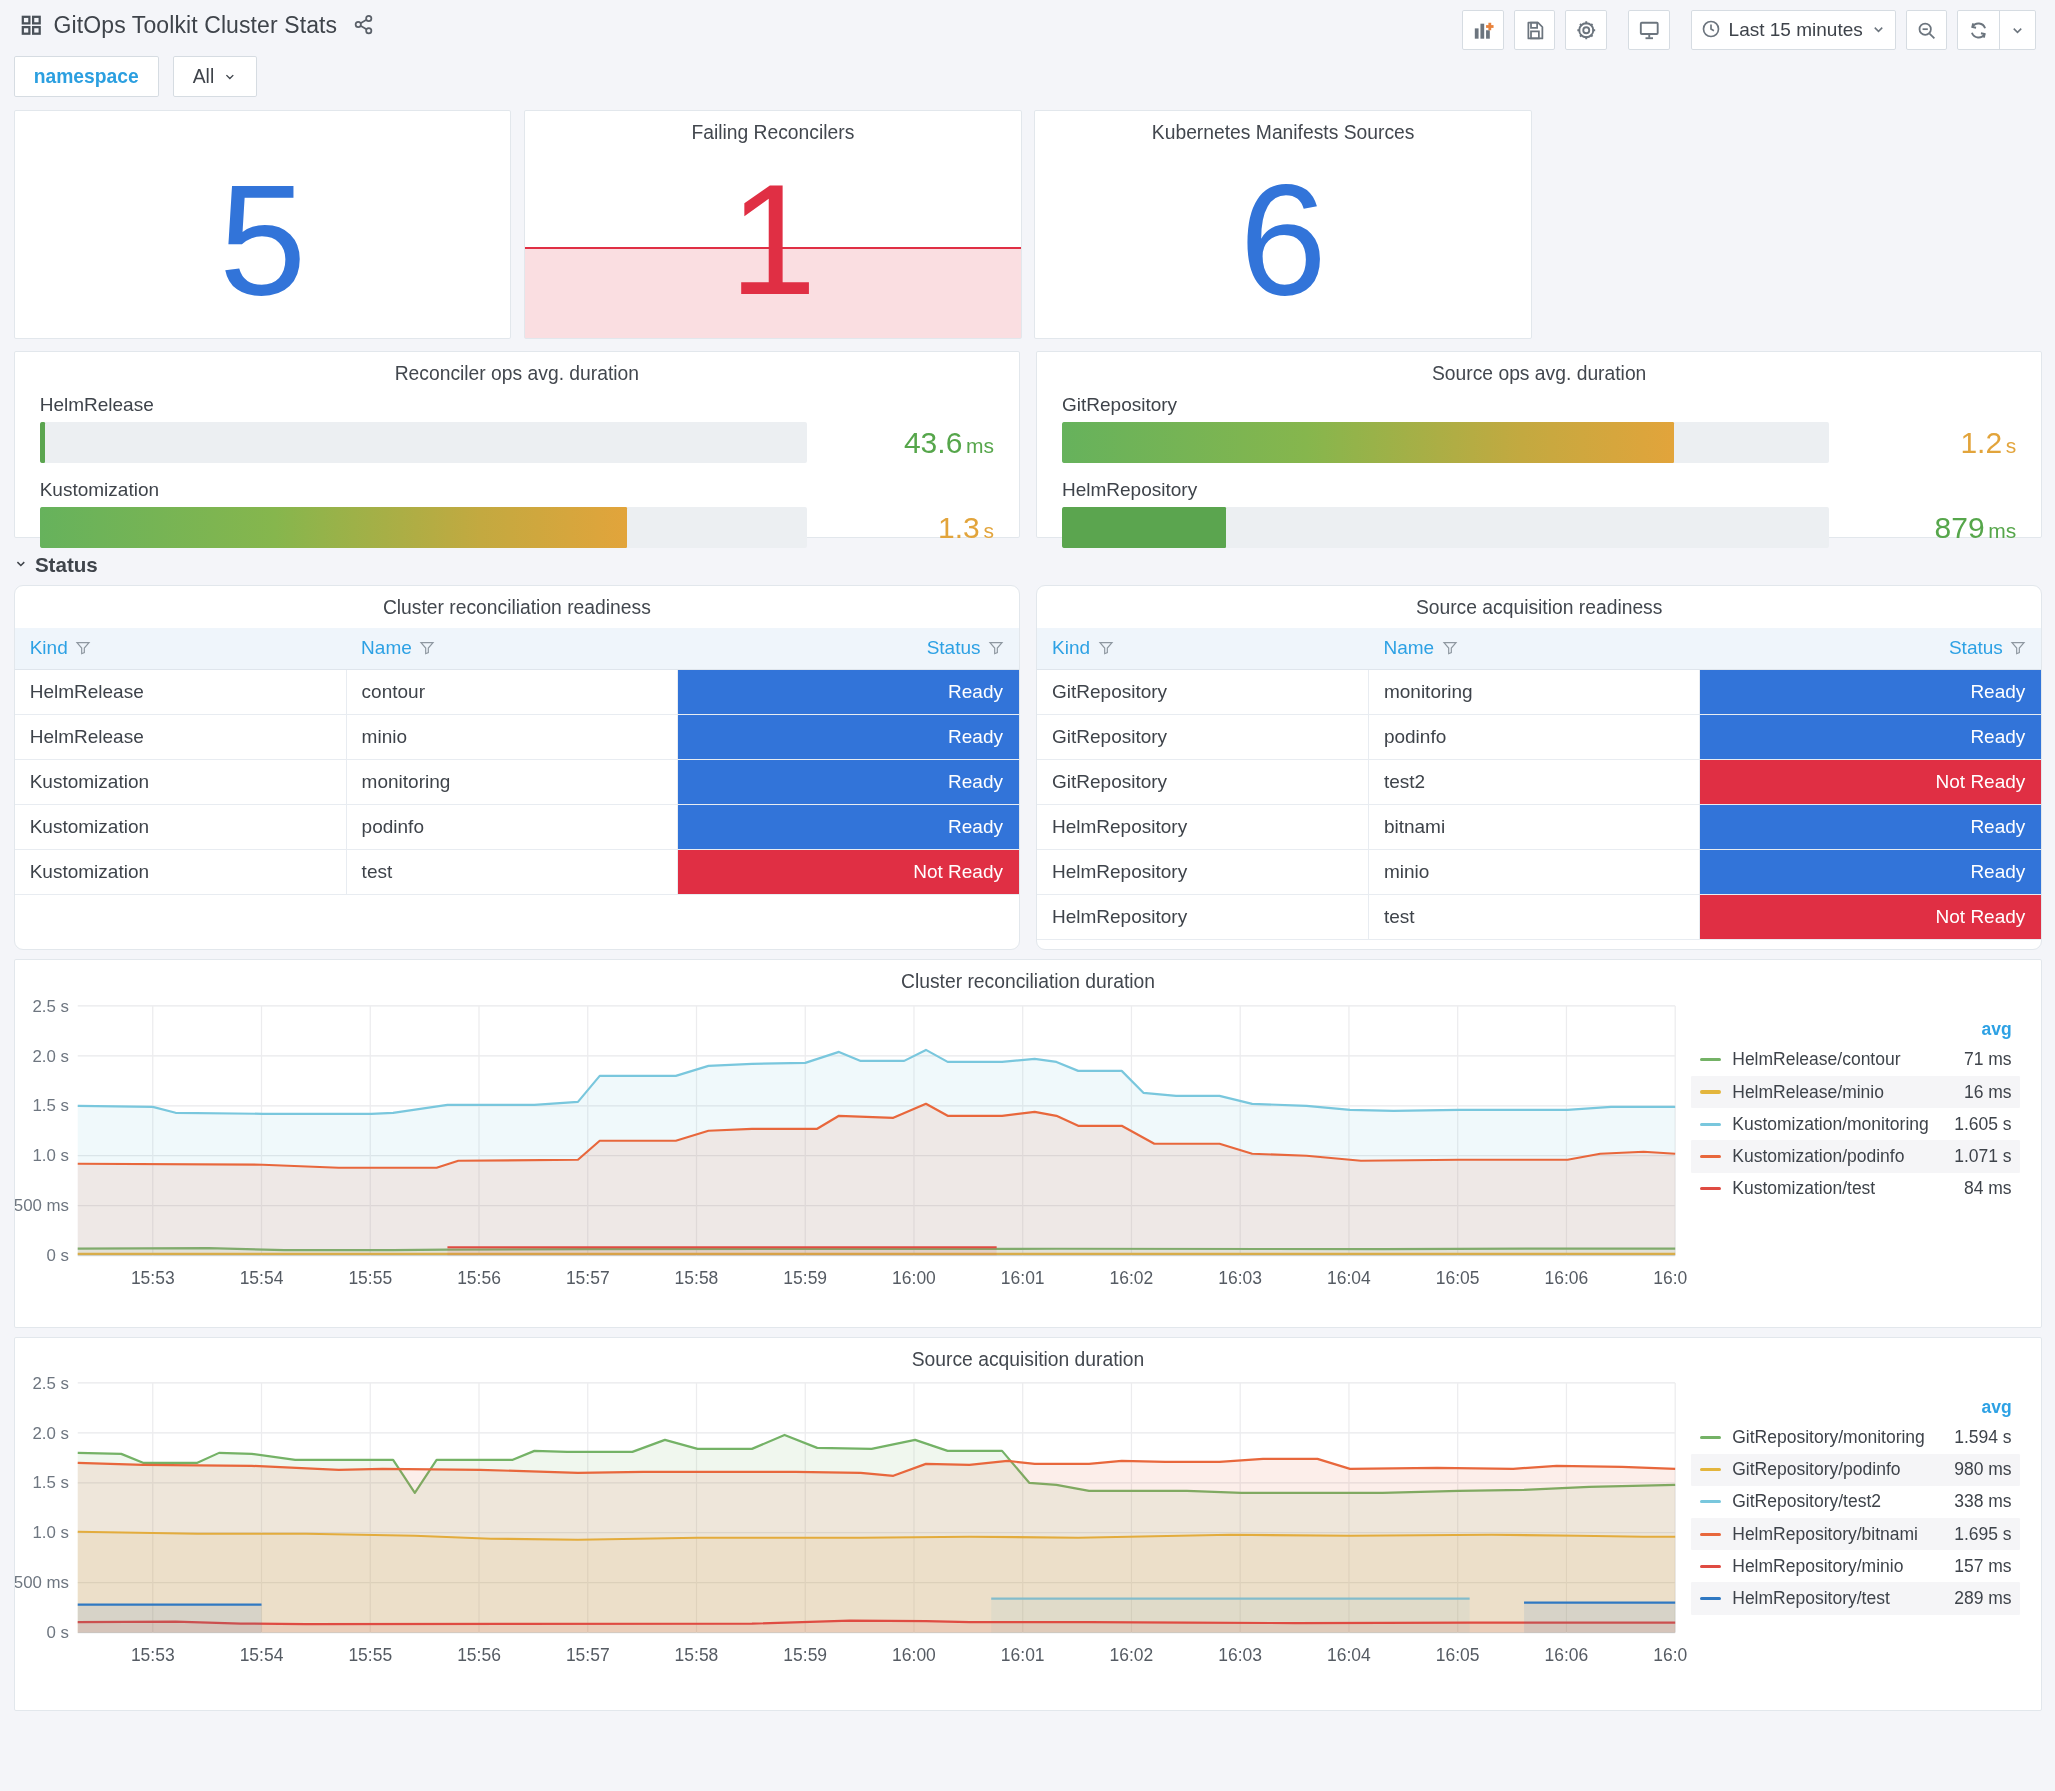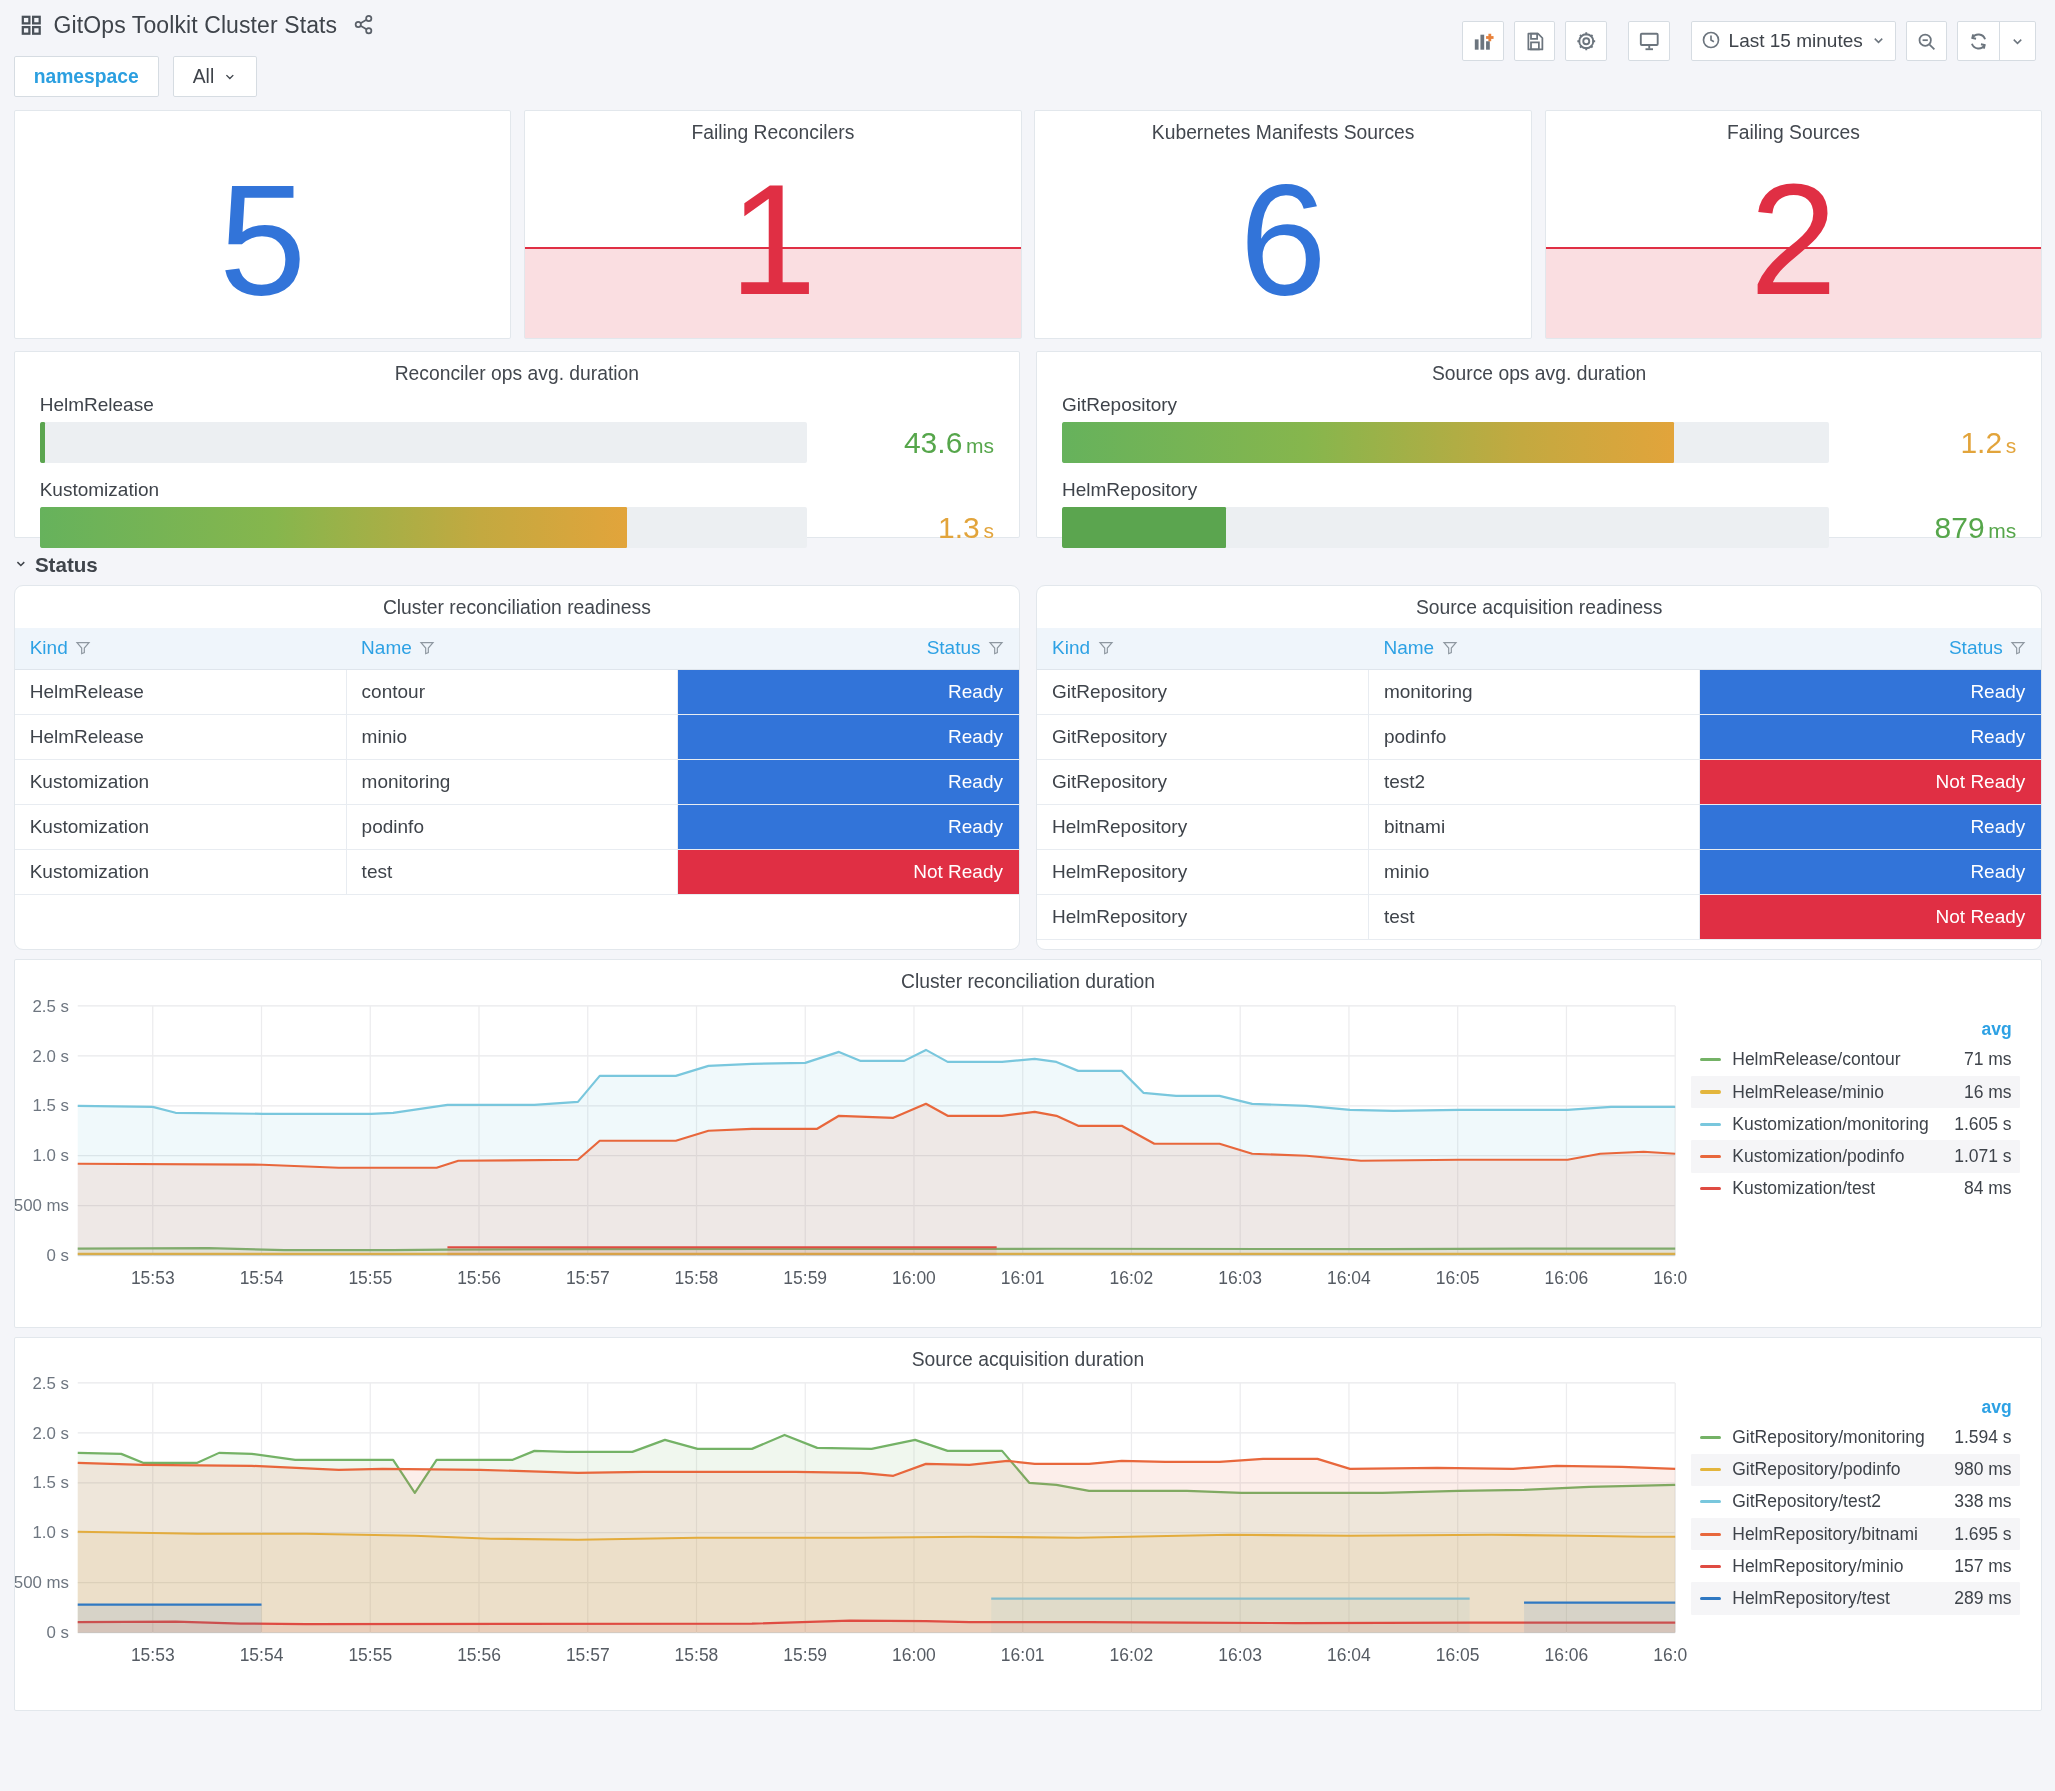--- a/index.html
+++ b/index.html
@@ -10,21 +10,21 @@
     color:#41464e;
     overflow:hidden;
   }
   .page { padding:0 13.7px 12.5px 13.7px; }
 
   
   .dash-header { display:flex; align-items:center; height:51px; padding:0 6.2px; position:relative; }
   .dash-title { font-size:23px; font-weight:500; color:#3f444b; margin-left:11.2px; letter-spacing:0.1px; }
   .hicon { color:#545b64; display:flex; align-items:center; }
   .share { margin-left:16px; color:#5a6069; cursor:pointer; }
-  .toolbar { position:absolute; right:6.2px; top:21px; display:flex; align-items:center; gap:10px;padding-left:16px; }
+  .toolbar { position:absolute; right:6.2px; top:10px; display:flex; align-items:center; gap:10px;padding-left:16px; }
   .tbtn {
     height:40px; min-width:41px; background:#fff; border:0.6px solid #d6dce2; border-radius:1.9px;
     display:flex; align-items:center; justify-content:center; color:#6c757e; cursor:pointer; padding:0 8.7px;
   }
   .tbtn.group { padding:0; }
   .tbtn .seg { display:flex; align-items:center; justify-content:center; height:100%; padding:0 10px; }
   .tbtn .seg + .seg { border-left:0.6px solid #d6dce2; }
   .time-label { font-size:19px; color:#3e434a; margin:0 8.7px 0 7.5px; }
   .gap-l { margin-left:11.2px; }
 
@@ -230,25 +230,20 @@
       <div class="stat-num ok">5</div>
     </div>
     <div class="panel stat">
       <div class="panel-title">Failing Reconcilers</div>
       <div class="stat-num failing">1</div>
       <div class="stat-fill"></div>
     </div>
     <div class="panel stat">
       <div class="panel-title">Kubernetes Manifests Sources</div>
       <div class="stat-num ok">6</div>
-    </div>
-    <div class="panel stat">
-      <div class="panel-title">Failing Sources</div>
-      <div class="stat-num failing">2</div>
-      <div class="stat-fill"></div>
     </div>
   </div>
 
   <div class="gauge-row">
     <div class="panel gauge">
       <div class="panel-title">Reconciler ops avg. duration</div>
       <div class="gauge-grid">
           <div class="gauge-item">
             <div class="gauge-label">HelmRelease</div>
             <div class="gauge-line">

